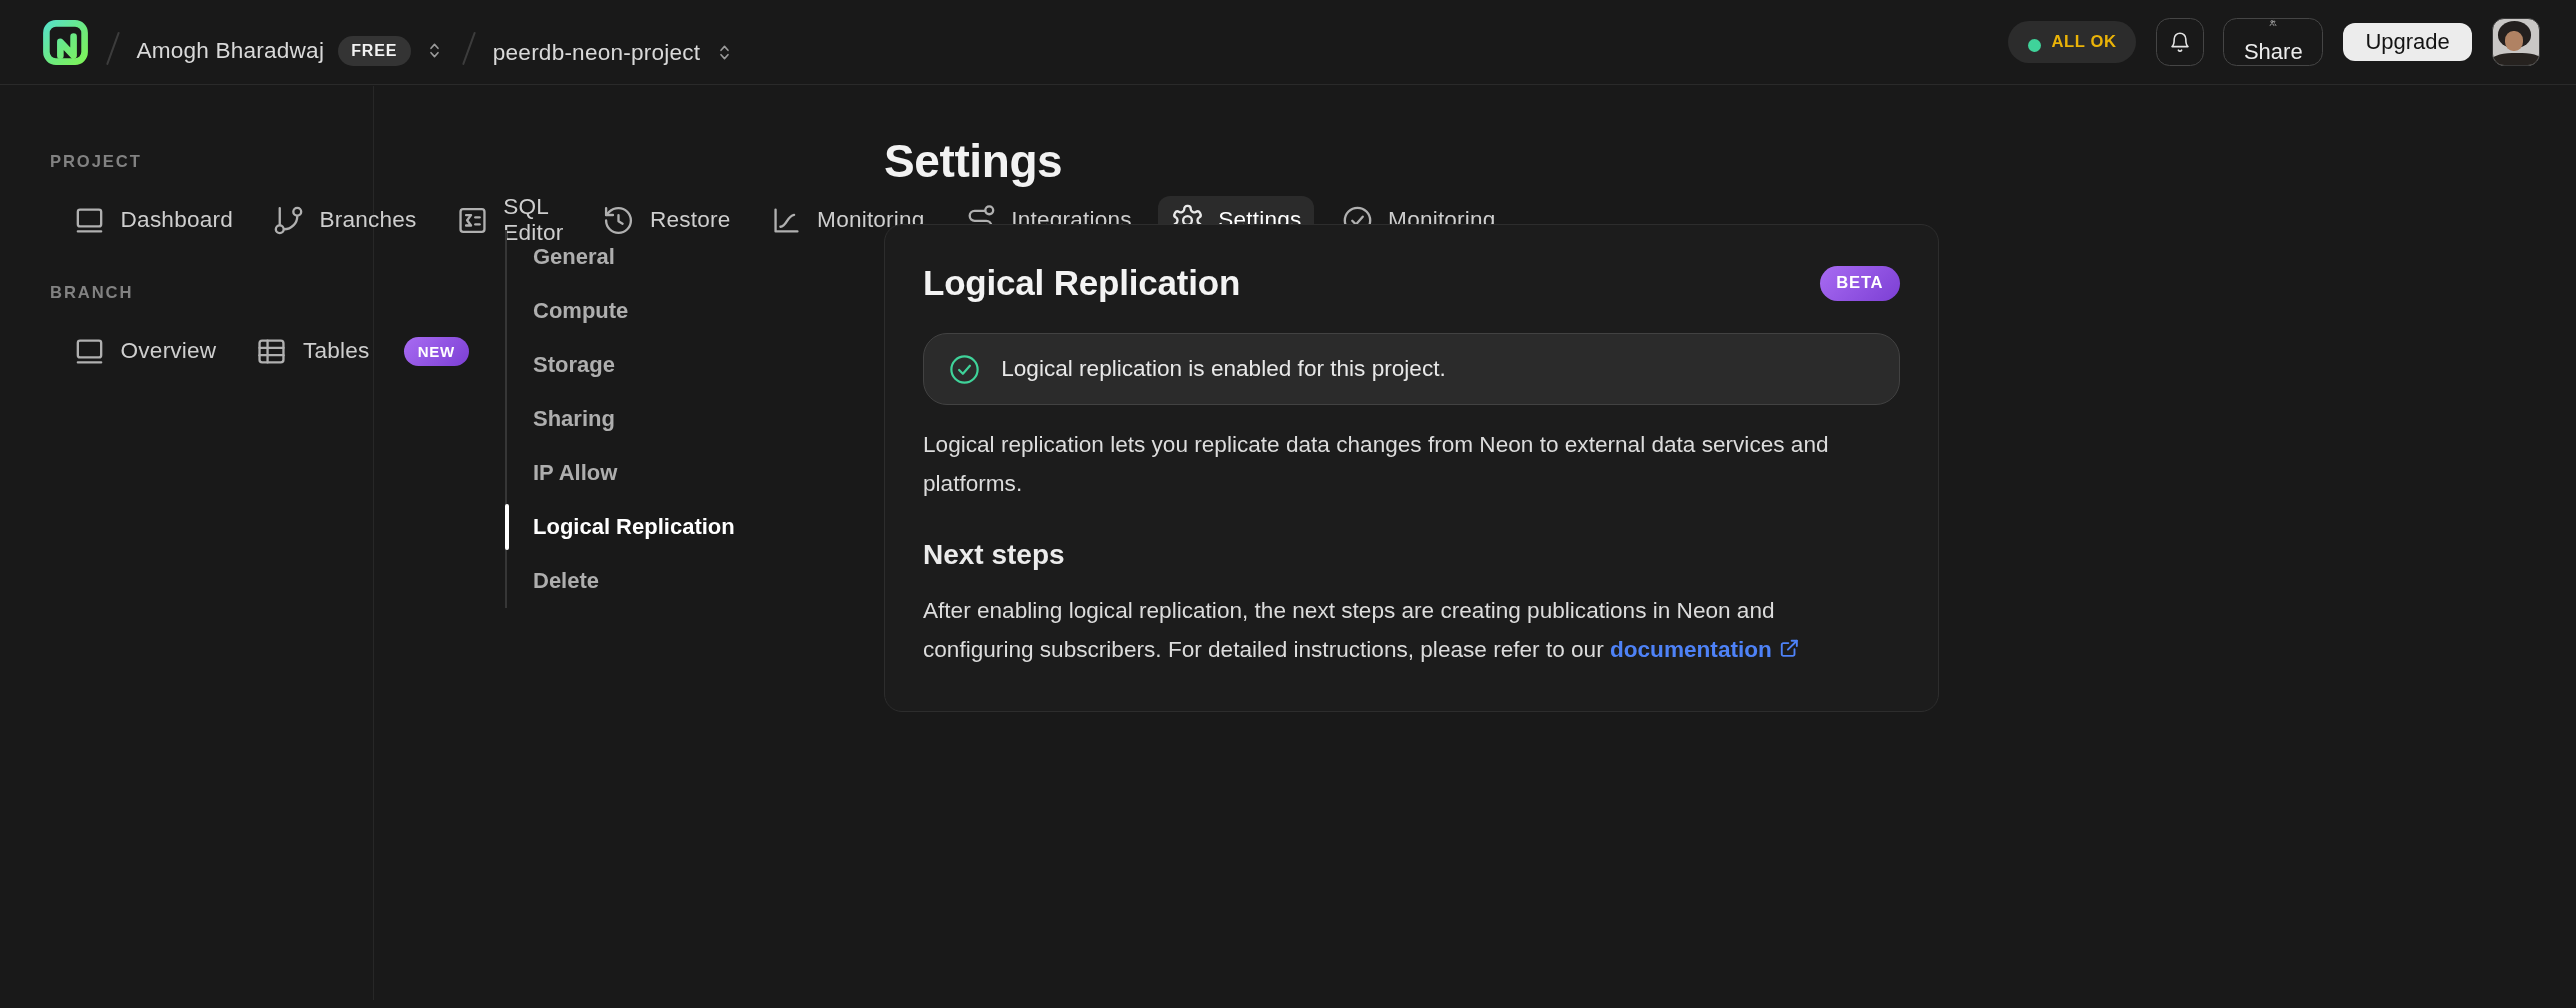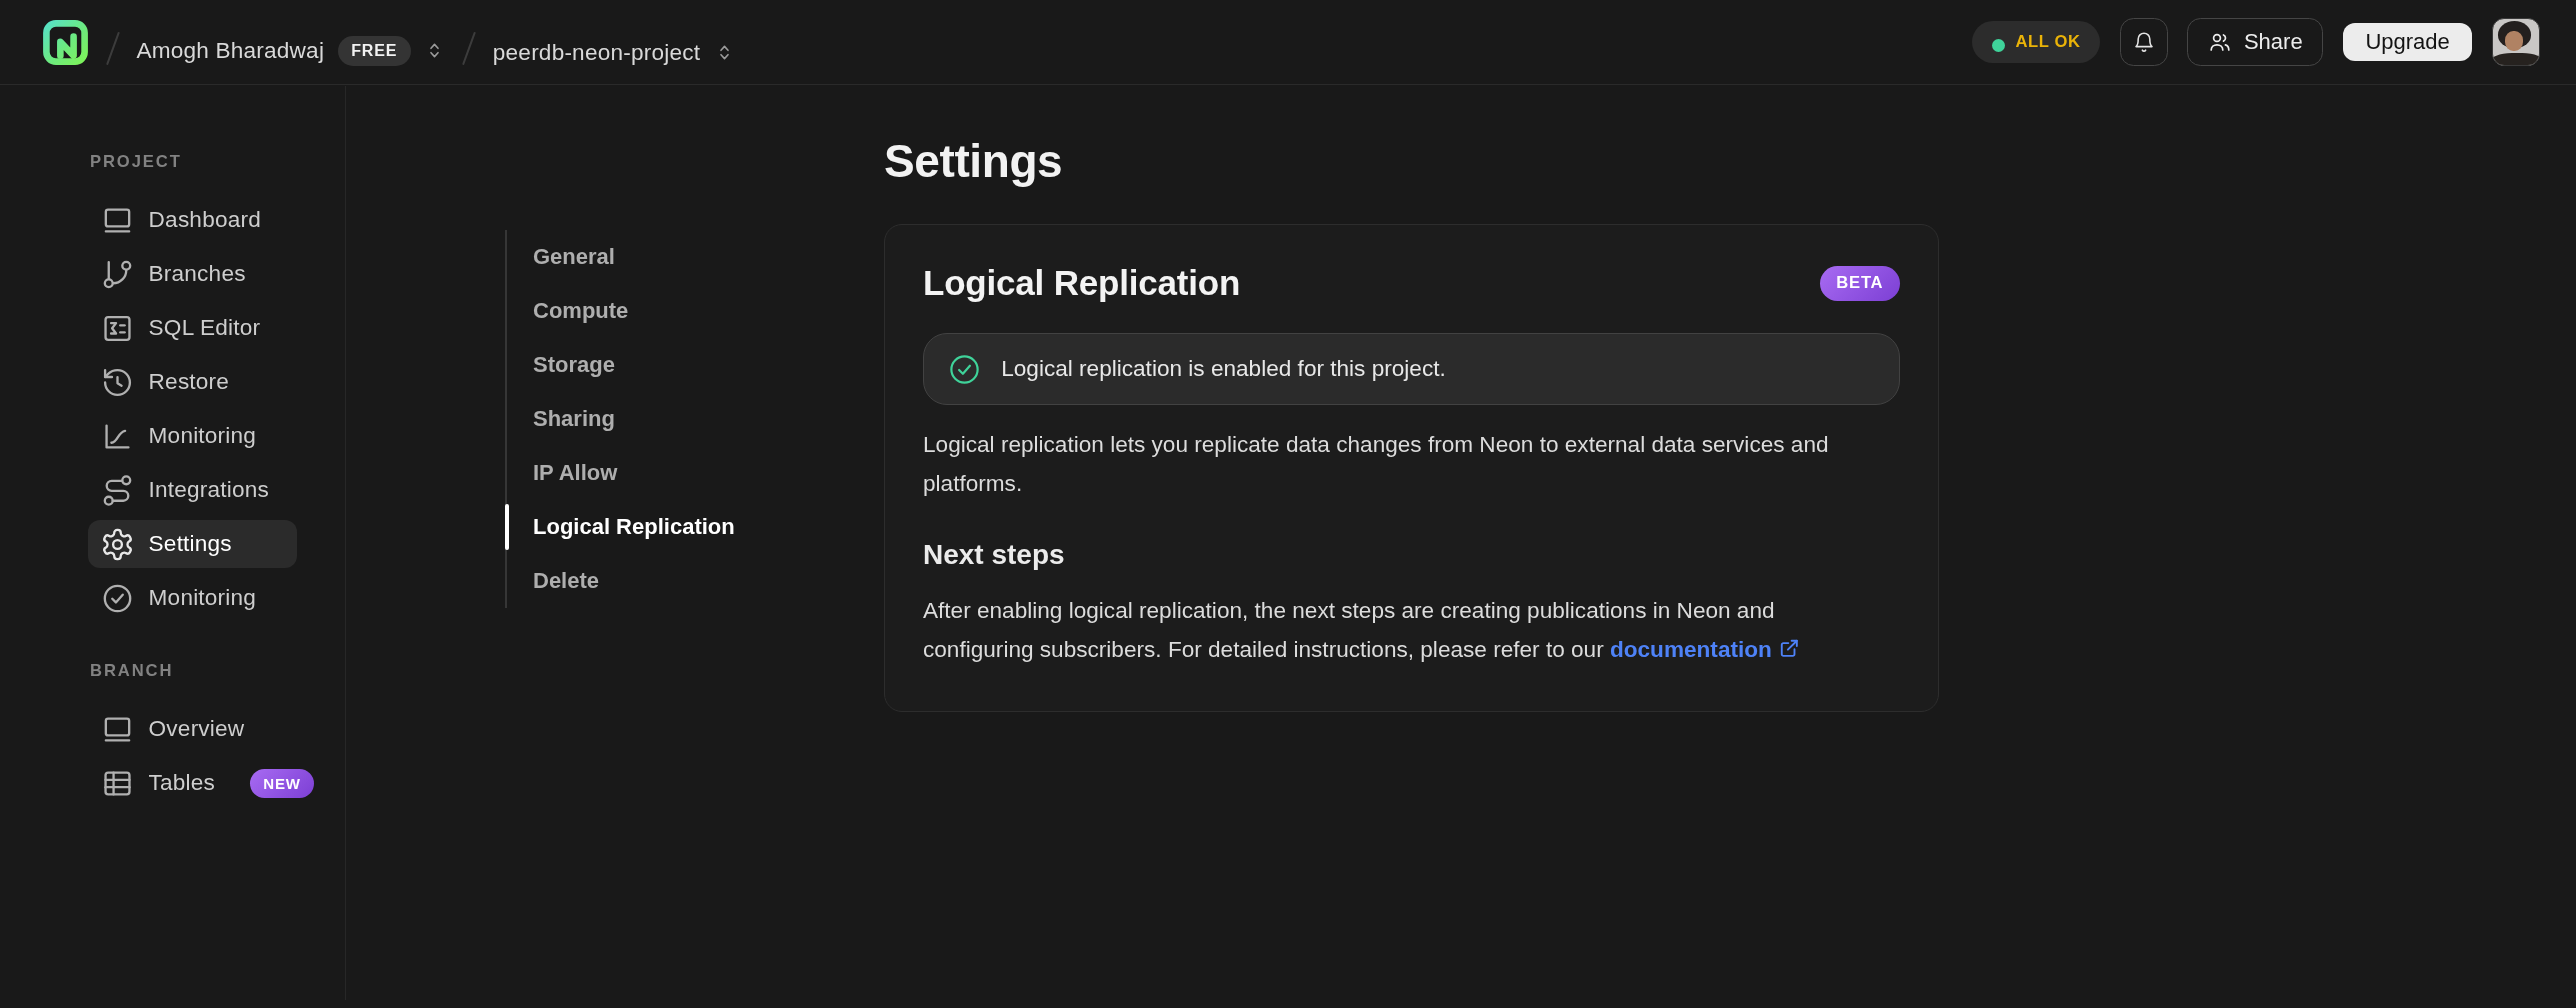--- a/index.html
+++ b/index.html
@@ -41,45 +41,45 @@
   .status-dot { width:13px; height:13px; border-radius:50%; background:#3fd39a; }
   .icon-btn {
     width:48px; height:48px; border:1.5px solid #454545; border-radius:13.6px;
     background:transparent; display:flex; align-items:center; justify-content:center;
     color:#e3e3e3; cursor:pointer;
   }
   .icon-btn svg { width:24px; height:24px; }
   .share-btn {
     height:48px; border:1.5px solid #454545; border-radius:13.6px; background:transparent;
     display:flex; align-items:center; gap:12px; padding:0 19.6px;
-    font-size:22px; color:#ededed; cursor:pointer; font-family:inherit;
+    font-size:22px; color:#ededed; cursor:pointer; font-family:inherit;flex-direction:column;
   }
   .share-btn svg { width:24px; height:24px; }
   .upgrade-btn {
     height:38px; background:#ececec; color:#141414; border:none; border-radius:12px;
     padding:0 22.6px; font-size:22px; font-weight:500; cursor:pointer; font-family:inherit;
   }
   .avatar {
     width:48px; height:48px; border-radius:12px; overflow:hidden; cursor:pointer;
     background:#c9c7c5; position:relative; border:1.5px solid #3a3a3a;
   }
   .avatar .hair { position:absolute; left:4.5px; top:1.5px; width:33px; height:27px; border-radius:50% 50% 46% 46%; background:#231f1e; }
   .avatar .face { position:absolute; left:12px; top:12px; width:18px; height:19.6px; border-radius:46%; background:#b08263; }
   .avatar .body { position:absolute; left:-3px; bottom:-10.6px; width:54px; height:22.6px; border-radius:40% 40% 0 0; background:#26221f; }
 
   
   .sidebar {
-    position:absolute; top:86px; left:0; bottom:8px; width:346px;
-    border-right:1.5px solid #272727; padding-top:66px;padding-left:40px;
+    position:absolute; top:86px; left:0; bottom:8px; width:374px;
+    border-right:1.5px solid #272727; padding-top:66px;
   }
   .side-section-label {
     padding-left:50px; font-size:16.6px; font-weight:600; letter-spacing:1.9px;
     color:#828282; margin-bottom:24px;
   }
-  .side-items { display:flex; flex-direction:column; gap:6px; padding:0 48px 0 48px; }
+  .side-items { display:flex; flex-direction:row; gap:14px; padding:0 48px 0 48px;margin-left:12px; }
   .side-item {
     height:48px; display:flex; align-items:center; gap:13.6px;
     padding:0 12px; border-radius:12px; cursor:pointer; color:#cecece;
   }
   .side-item svg { width:35px; height:35px; color:#b0b0b0; flex:none; }
   .side-item .side-label { font-size:22.6px; letter-spacing:0.2px; }
   .side-item.active { background:#2b2b2b; color:#ffffff; }
   .side-item.active svg { color:#e8e8e8; }
   .section-gap { height:39px; }
   .pill-new {

